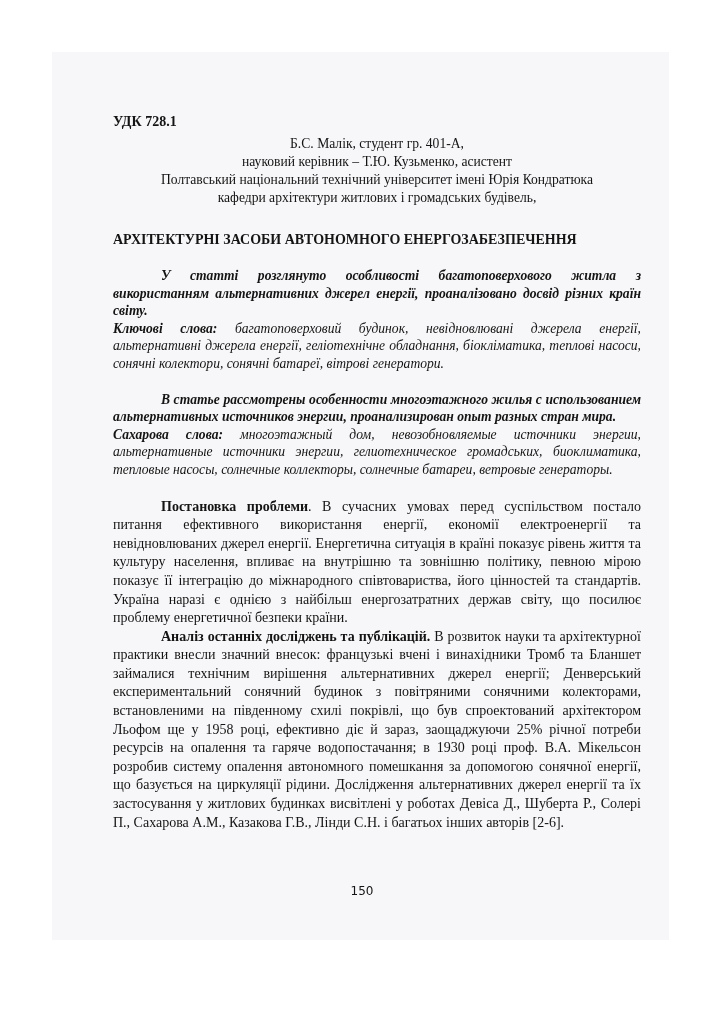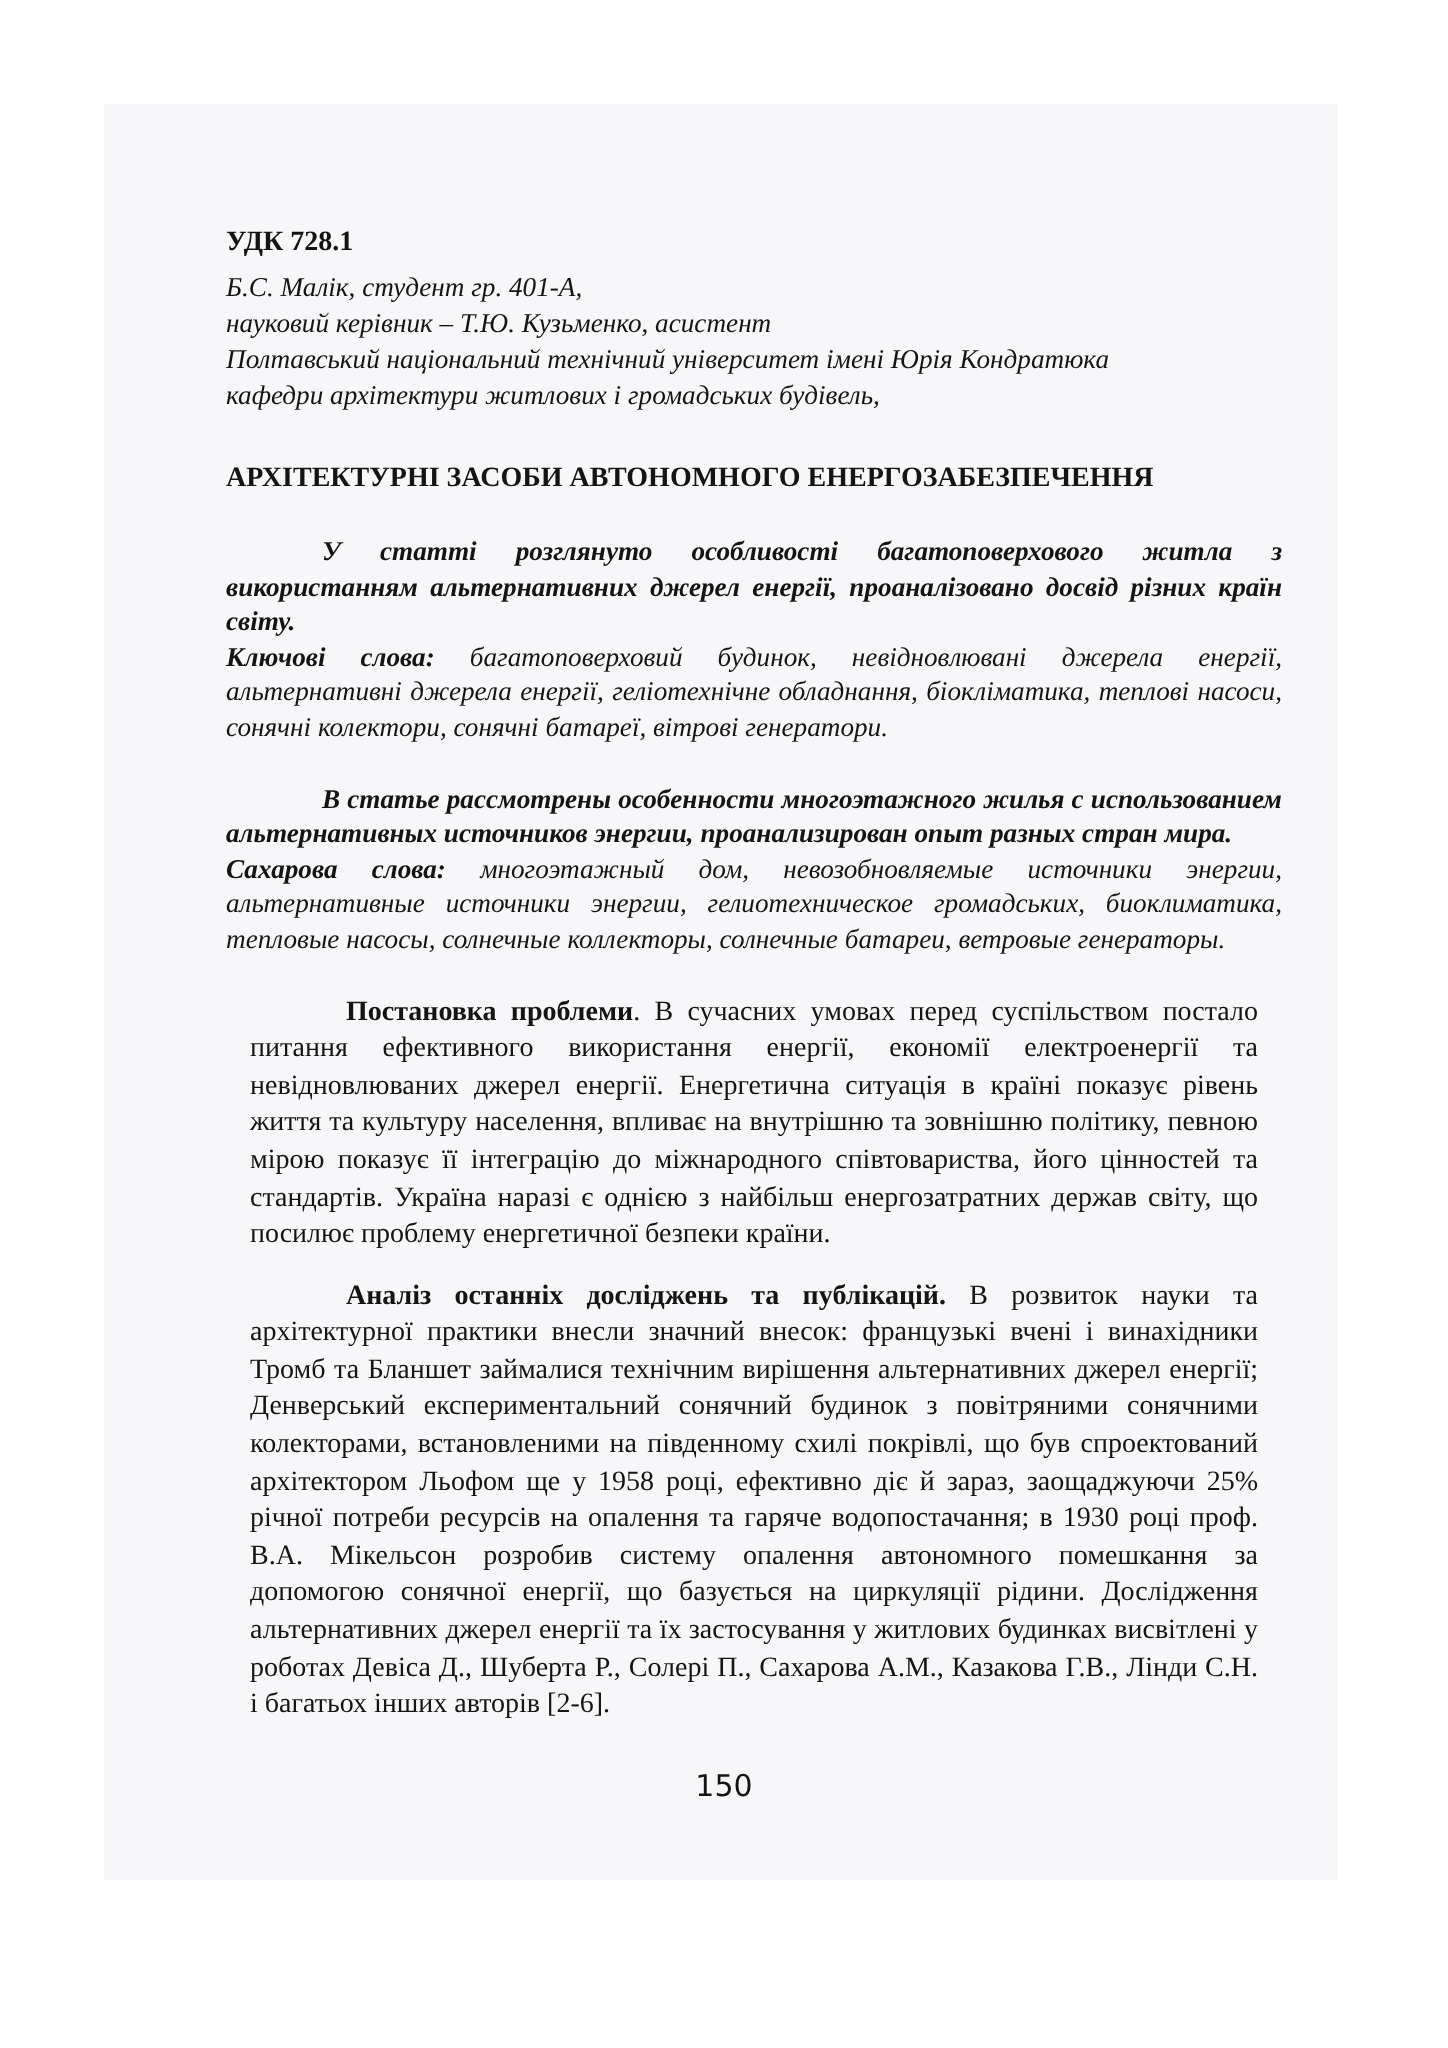--- a/index.html
+++ b/index.html
@@ -24,22 +24,21 @@
       font-size: 13.6px;
       line-height: 17.6px;
     }
     .udk {
       font-weight: bold;
       font-size: 14px;
       margin: 0;
       height: 22px;
     }
     .authors {
-      text-align: left;
-      font-style: italic;
+      text-align: center;
       margin: 0;
       line-height: 18px;
     }
     .authors div { white-space: nowrap; }
     .title {
       font-weight: bold;
       margin: 24px 0 0 0;
       font-size: 14px;
       line-height: 17px;
     }
@@ -51,29 +50,29 @@
     .abstract p { margin: 0; }
     .indent { text-indent: 48px; font-weight: bold; }
     .kw-label { font-weight: bold; }
     .abstract-ru { margin-top: 18px; }
     .body-text {
       margin-top: 19px;
       text-align: justify;
       font-size: 14px;
       line-height: 18.6px;
     }
-    .body-text p { margin: 12px; text-indent: 48px; }
+    .body-text p { margin: 0; text-indent: 48px; }
     .section-head { font-weight: bold; }
     .page-number {
       position: absolute;
       left: 0; width: 724px;
       top: 884px;
       text-align: center;
       font-family: "DejaVu Sans", sans-serif;
-      font-size: 15px;
+      font-size: 12px;
     }
   </style>
 </head>
 <body>
 
 <div class="page"></div>
 
 <div class="content">
   <p class="udk">УДК 728.1</p>
 

